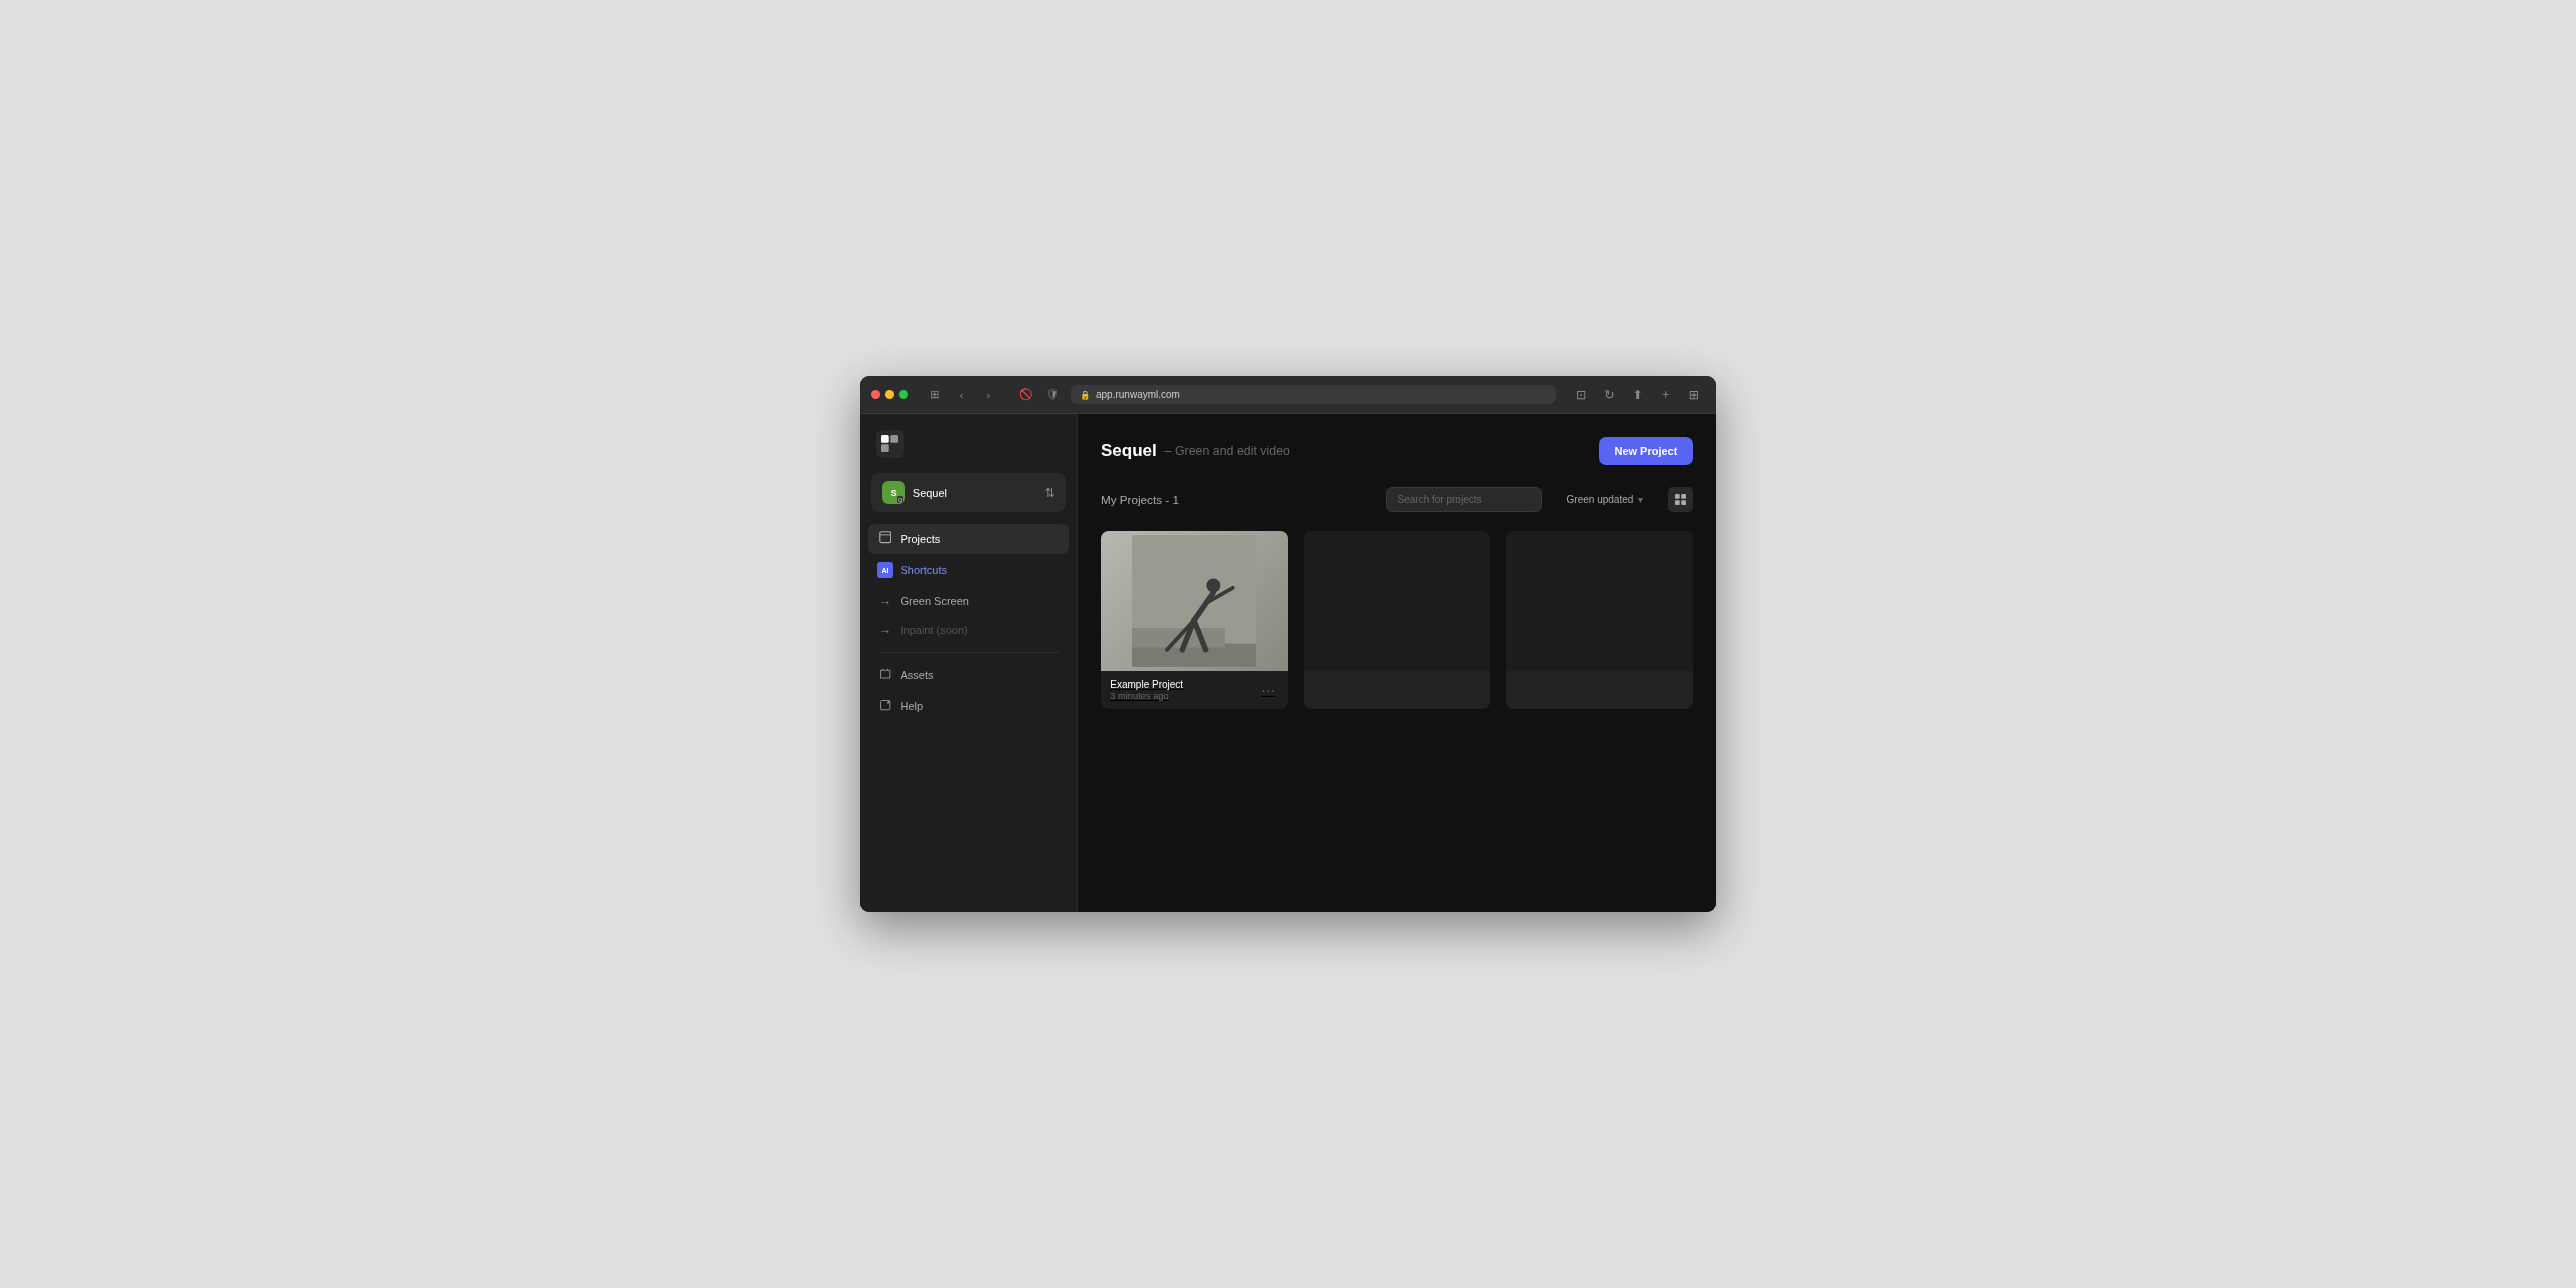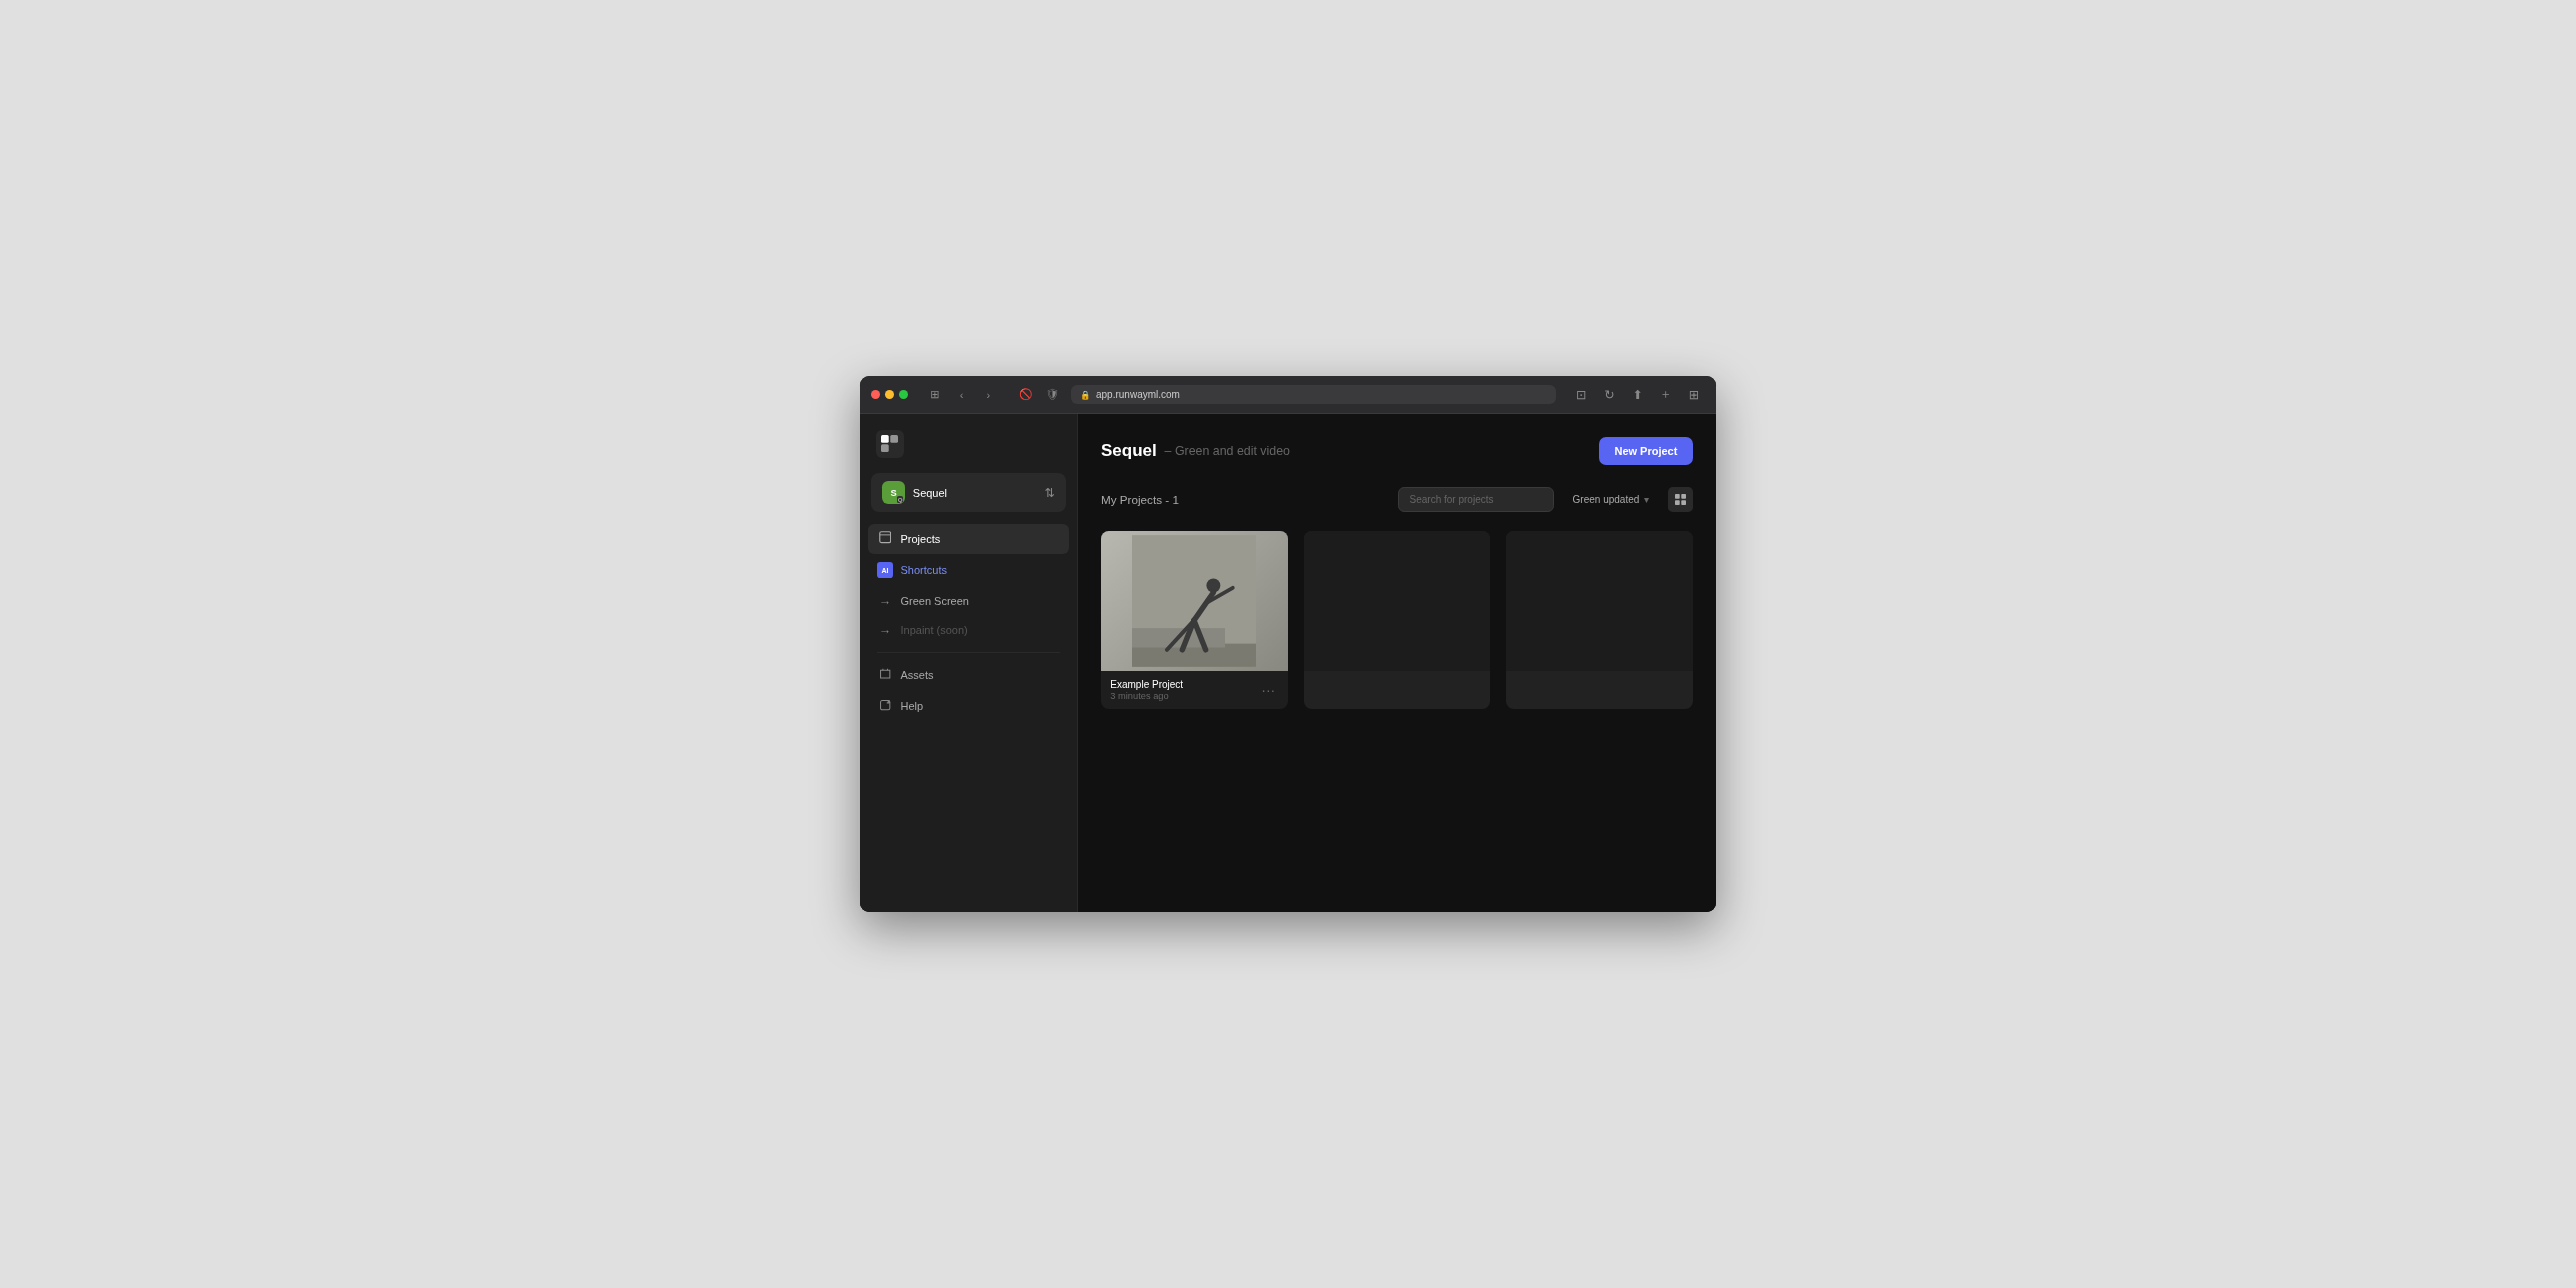--- a/index.html
+++ b/index.html
@@ -279,21 +279,21 @@
       margin-bottom: 18.7px;
     }
     .projects-count {
       color: #aaa;
       font-size: 11.7px;
       font-weight: 500;
     }
     .toolbar-right {
       display: flex;
       align-items: center;
-      gap: 19px;
+      gap: 25px;
     }
     .search-input-wrapper {
       position: relative;
       display: flex;
       align-items: center;
     }
     .search-input {
       background: #2a2a2a;
       border: 0.8px solid #3a3a3a;
       border-radius: 6.2px;
@@ -328,20 +328,21 @@
       color: #aaa;
       cursor: pointer;
       font-size: 11px;
     }
 
     
     .projects-grid {
       display: grid;
       grid-template-columns: repeat(3, 1fr);
       gap: 16px;
+      text-decoration: underline;
     }
     .project-card {
       background: #1e1e1e;
       border-radius: 7.8px;
       overflow: hidden;
       cursor: pointer;
     }
 
     .project-thumbnail {
       width: 100%;

